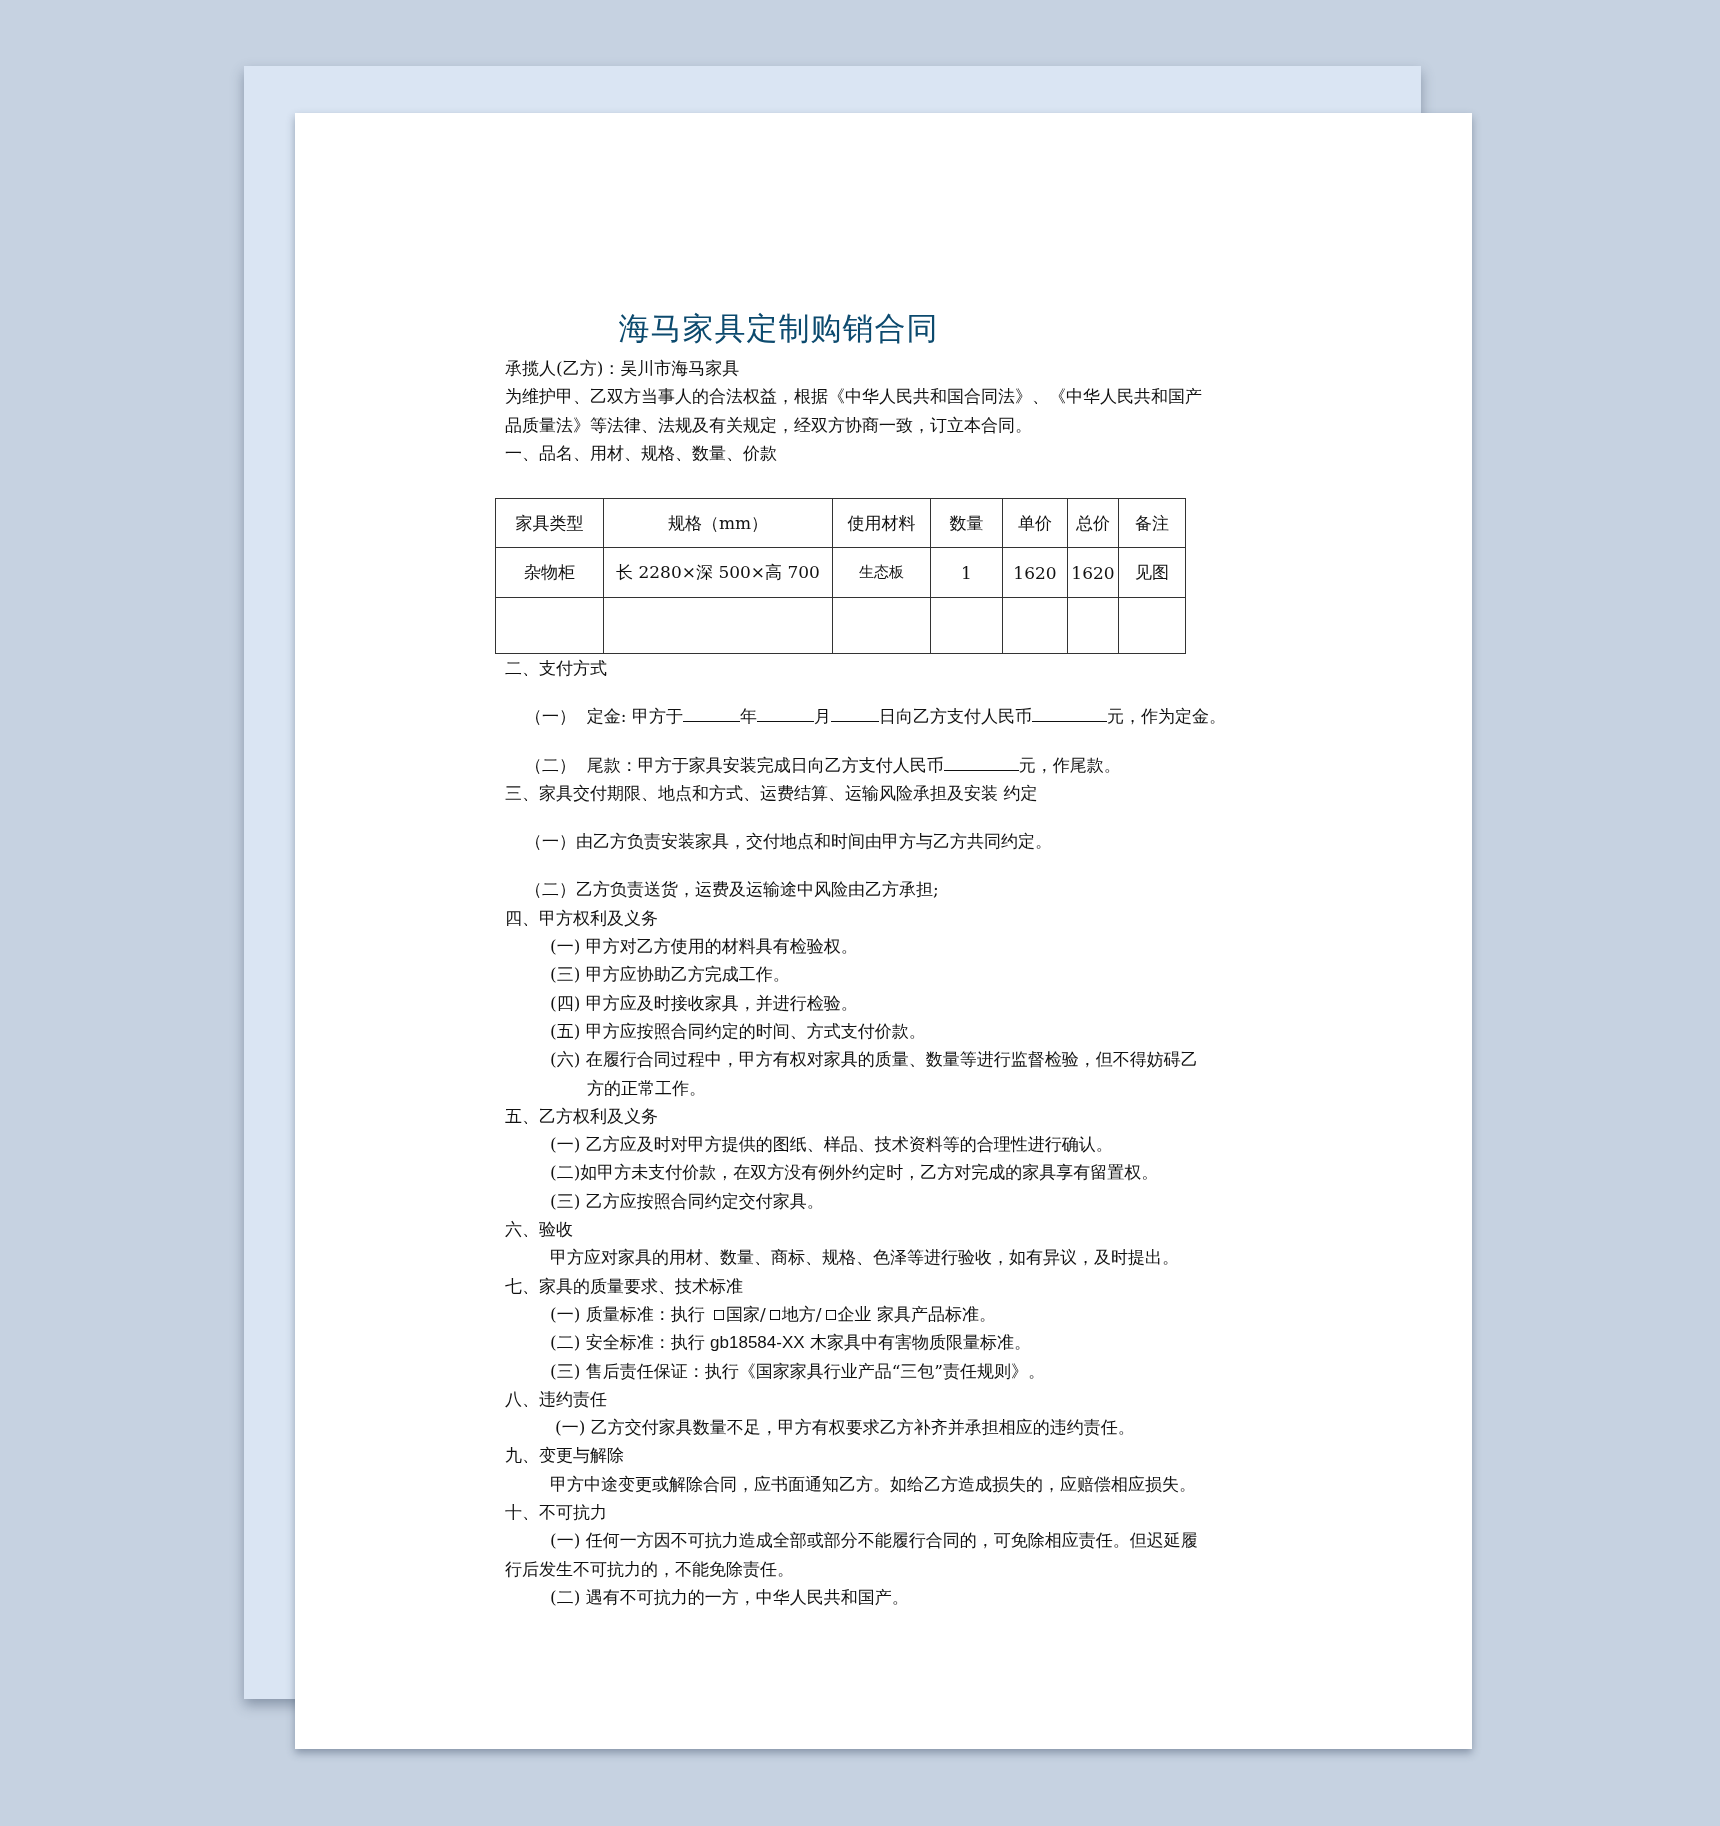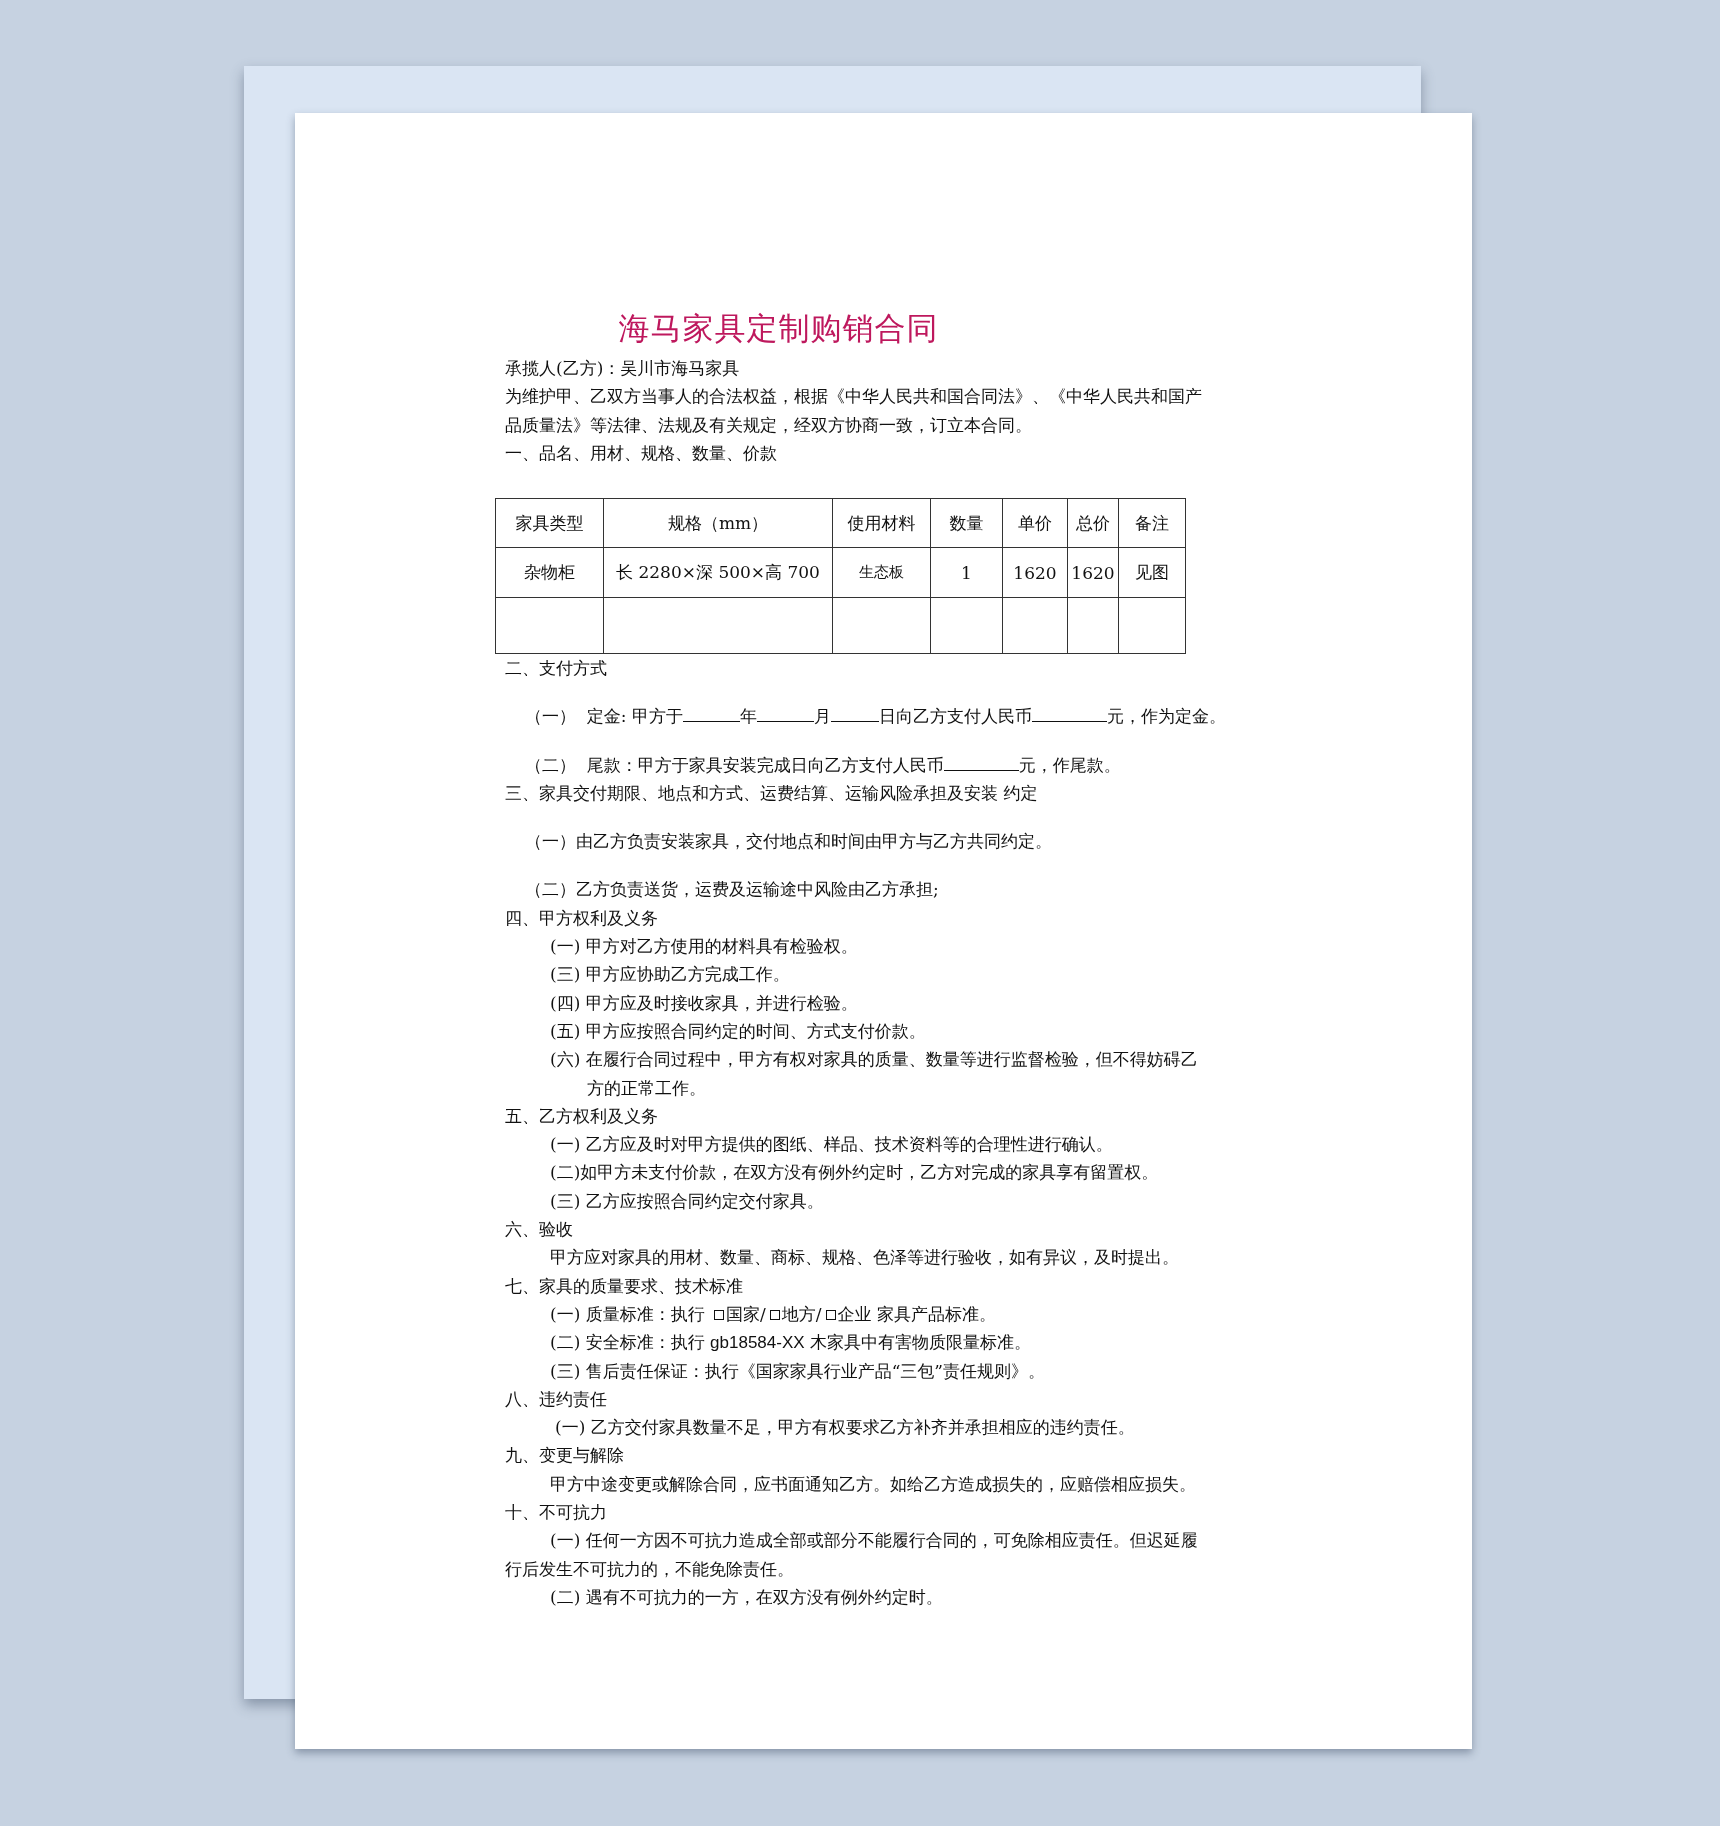--- a/index.html
+++ b/index.html
@@ -33,21 +33,21 @@
     line-height: 28.3px;
   }
   .title {
     position: absolute;
     left: 295px; width: 967px; top: 304px;
     text-align: center;
     font-size: 31px;
     line-height: 48px;
     font-family: "DejaVu Sans", "Liberation Sans", sans-serif;
     letter-spacing: 1px;
-    color: #be185d;
+    color: #0c4a6e;
   }
   .line { white-space: nowrap; height: 28.3px; }
   .blank { display: inline-block; border-bottom: 1px solid #111; height: 18px; vertical-align: baseline; }
   .ind1 { padding-left: 20px; margin-top: 20px; }
   .ind3 { padding-left: 45px; }
   .ind4 { padding-left: 82px; }
   table.items {
     position: absolute;
     left: 495px; top: 498px;
     border-collapse: collapse;
@@ -160,14 +160,14 @@
 
   <div class="line">八、违约责任</div>
   <div class="line" style="padding-left:50px">(一) 乙方交付家具数量不足，甲方有权要求乙方补齐并承担相应的违约责任。</div>
 
   <div class="line">九、变更与解除</div>
   <div class="line ind3">甲方中途变更或解除合同，应书面通知乙方。如给乙方造成损失的，应赔偿相应损失。</div>
 
   <div class="line">十、不可抗力</div>
   <div class="line ind3">(一) 任何一方因不可抗力造成全部或部分不能履行合同的，可免除相应责任。但迟延履</div>
   <div class="line">行后发生不可抗力的，不能免除责任。</div>
-  <div class="line ind3">(二) 遇有不可抗力的一方，在双方没有例外约定时。</div>
+  <div class="line ind3">(二) 遇有不可抗力的一方，中华人民共和国产。</div>
 </div>
 
 </body></html>

